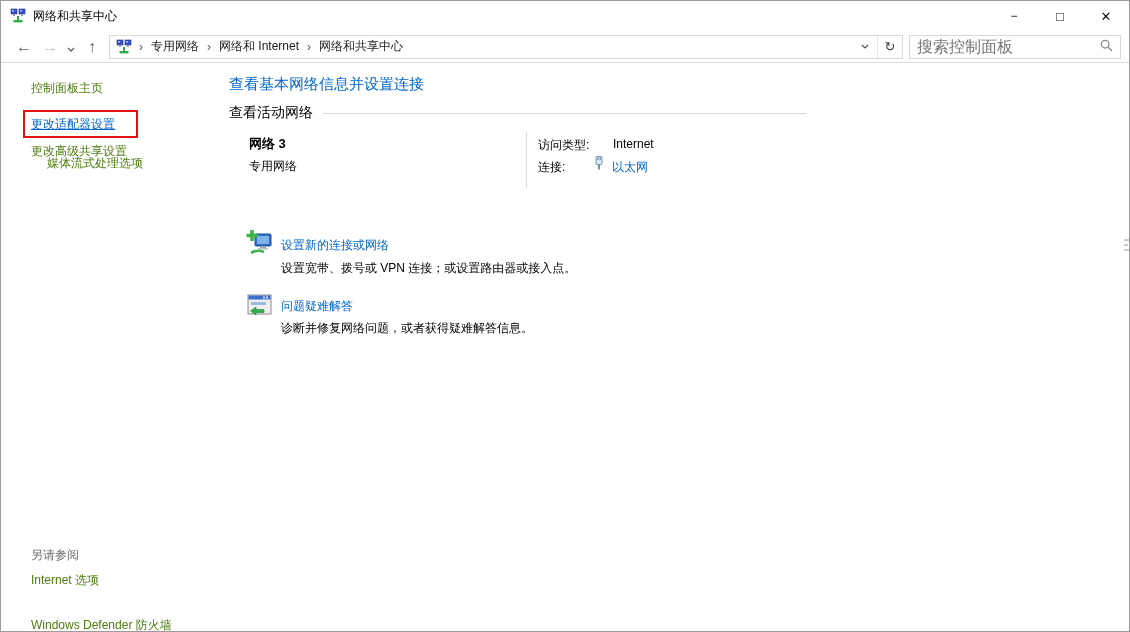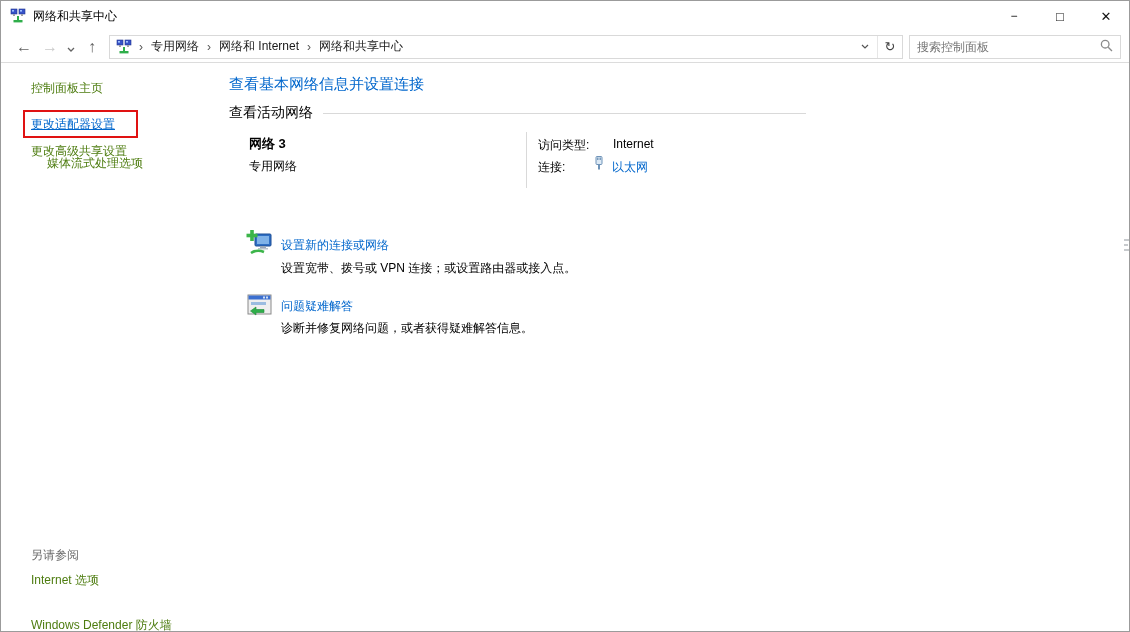--- a/index.html
+++ b/index.html
@@ -30,21 +30,21 @@
   .addr-icon { width:16px; height:16px; margin:0 4px 0 6px; flex:0 0 auto; }
   .crumb { border:none; background:transparent; font-size:12px; color:#1a1a1a; padding:0 5px;
            height:22px; cursor:default; white-space:nowrap; }
   .crumb-sep { color:#555; font-size:12px; padding:0 3px; }
   .addr-end { margin-left:auto; display:flex; height:100%; }
   .addr-btn { width:25px; height:100%; border:none; border-left:1px solid #e6e6e6;
               background:transparent; display:flex; align-items:center; justify-content:center;
               color:#444; font-size:13px; cursor:default; }
   .searchbox { width:212px; height:24px; border:1px solid #d9d9d9; display:flex;
                align-items:center; padding:0 7px; background:#fff; }
-  .searchbox input { border:none; outline:none; flex:1; font-size:12px; color:#333;
+  .searchbox input { border:none; outline:none; flex:1; font-size:16px; color:#333;
                      font-family:inherit; background:transparent; min-width:0; }
   .searchbox input::placeholder { color:#767676; }
   .search-glyph { flex:0 0 auto; margin-left:4px; }
 
   
   .bodyarea { position:relative; height:568px; }
   .sidebar { position:absolute; left:0; top:0; width:222px; height:100%; font-size:12px; }
   .side-item { position:absolute; left:30px; background:none; border:none; font-size:12px;
                color:#4d7c0f; cursor:default; white-space:nowrap; font-family:inherit; }
   .side-link { color:#0066CC; text-decoration:underline; }

